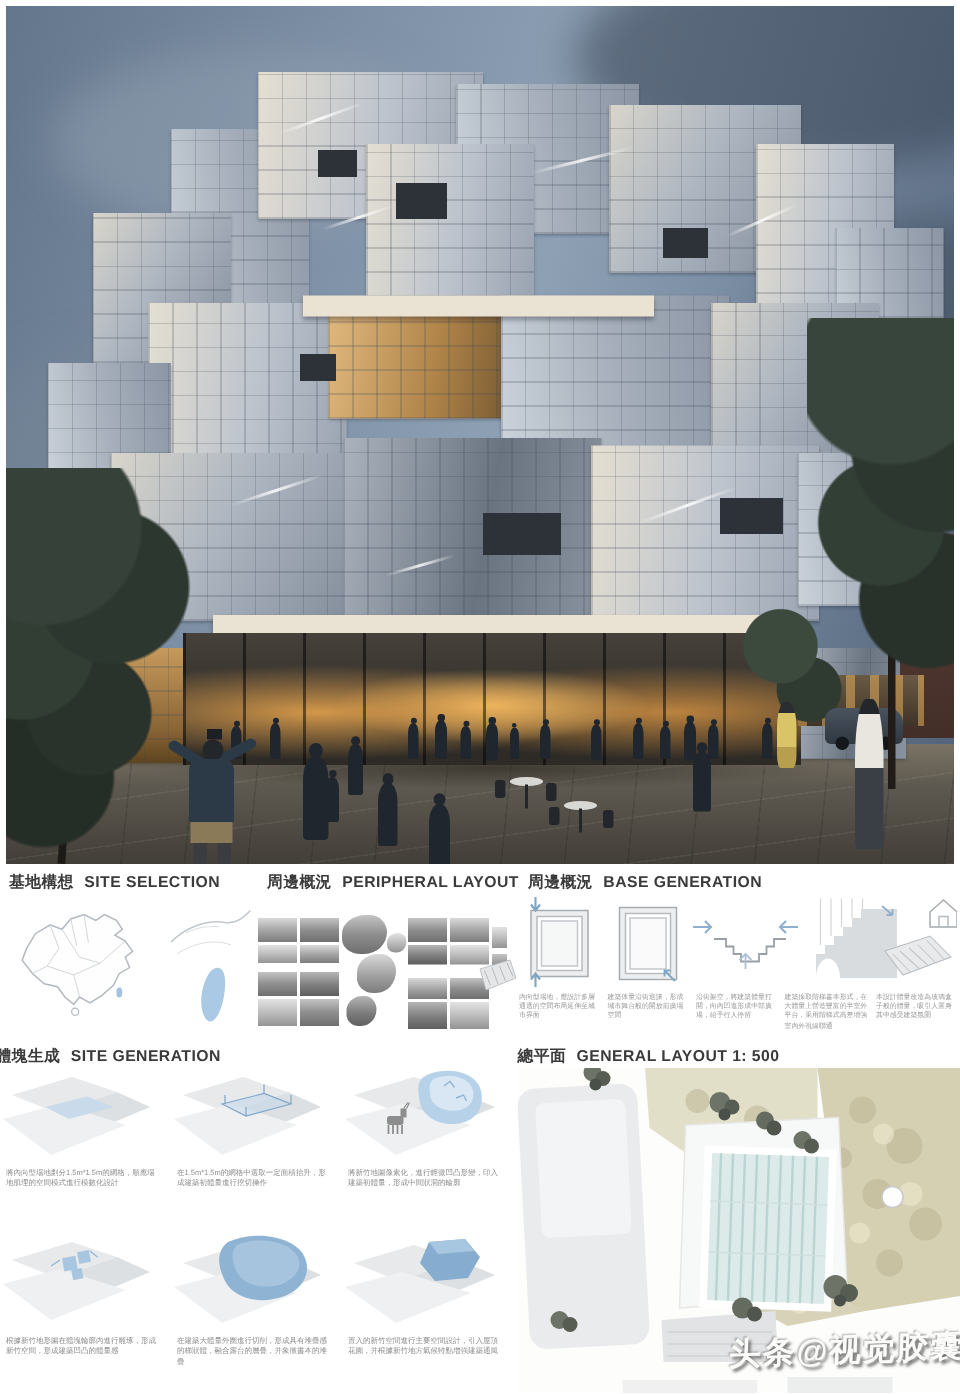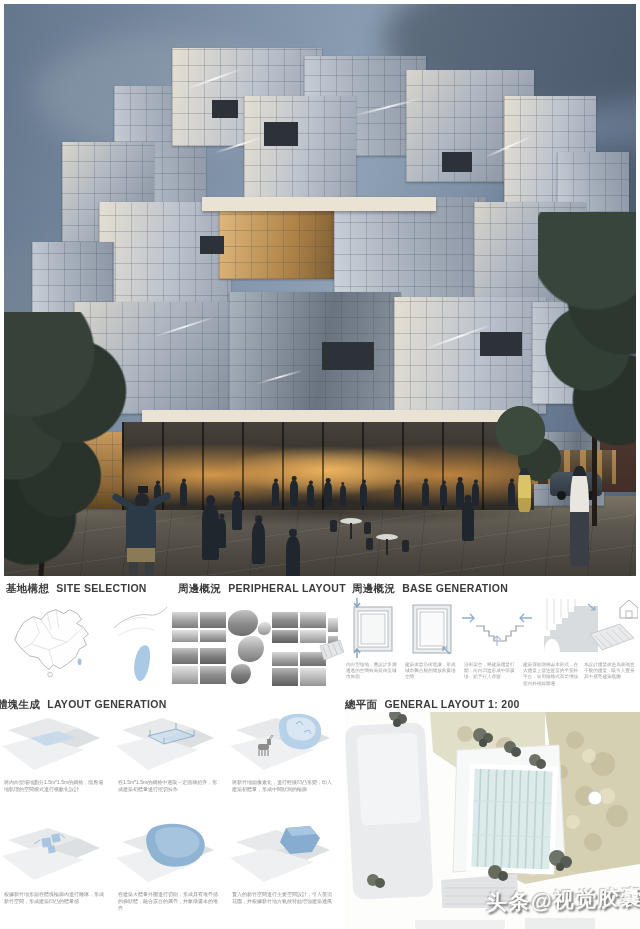--- a/index.html
+++ b/index.html
@@ -291,24 +291,24 @@
     <polygon points="4,38 34,28 48,42 16,54" fill="#e8eaec" stroke="#b9bdc1" stroke-width=".7"></polygon>
     <path d="M9,40 L21,52 M14,38 L27,50 M20,36 L33,48 M26,34 L38,46 M32,31 L43,43" stroke="#c3c7ca" stroke-width=".7"></path>
   </svg>
   <div class="capS" style="left:346px;top:662px;width:54px">內向型場地，應設計多層通透的空間布局延伸至城市界面</div>
   <div class="capS" style="left:405px;top:662px;width:54px">建築体量沿街退讓，形成城市舞台般的開放前廣場空間</div>
   <div class="capS" style="left:464px;top:662px;width:54px">沿街架空，將建築體量打開，向內凹進形成中部廣場，給予行人停留</div>
   <div class="capS" style="left:523px;top:662px;width:56px">建築採取階梯書本形式，在大體量上營造豐富的半室外平台，采用階梯式高差增強室內外視線聯通</div>
   <div class="capS" style="left:584px;top:662px;width:54px">本設計體量改造為玻璃盒子般的體量，吸引人置身其中感受建築氛圍</div>
 
   <div class="h2" style="left:-3px;top:699px">
-    <span class="zh">體塊生成</span><span class="en">LAYOUT GENERATION</span>
+    <span class="zh">體塊生成</span><span class="en">SITE GENERATION</span>
   </div>
   <div class="h2" style="left:345px;top:699px">
-    <span class="zh">總平面</span><span class="en">GENERAL LAYOUT 1: 200</span>
+    <span class="zh">總平面</span><span class="en">GENERAL LAYOUT 1: 500</span>
   </div>
 
   <svg class="panel" style="left:0px;top:712px" width="105" height="64" viewBox="0 0 105 64">
     <polygon points="8,18 48,6 78,16 38,30" fill="#e7e9ea"></polygon>
     <polygon points="38,30 78,16 100,26 62,42" fill="#dde0e2"></polygon>
     <polygon points="2,34 40,24 84,38 34,58" fill="#eff0f1"></polygon>
     <polygon points="30,26 58,19 76,26 46,34" fill="#c9daea"></polygon>
   </svg>
   <svg class="panel" style="left:114px;top:712px" width="105" height="64" viewBox="0 0 105 64">
     <polygon points="8,18 48,6 78,16 38,30" fill="#e7e9ea"></polygon>

